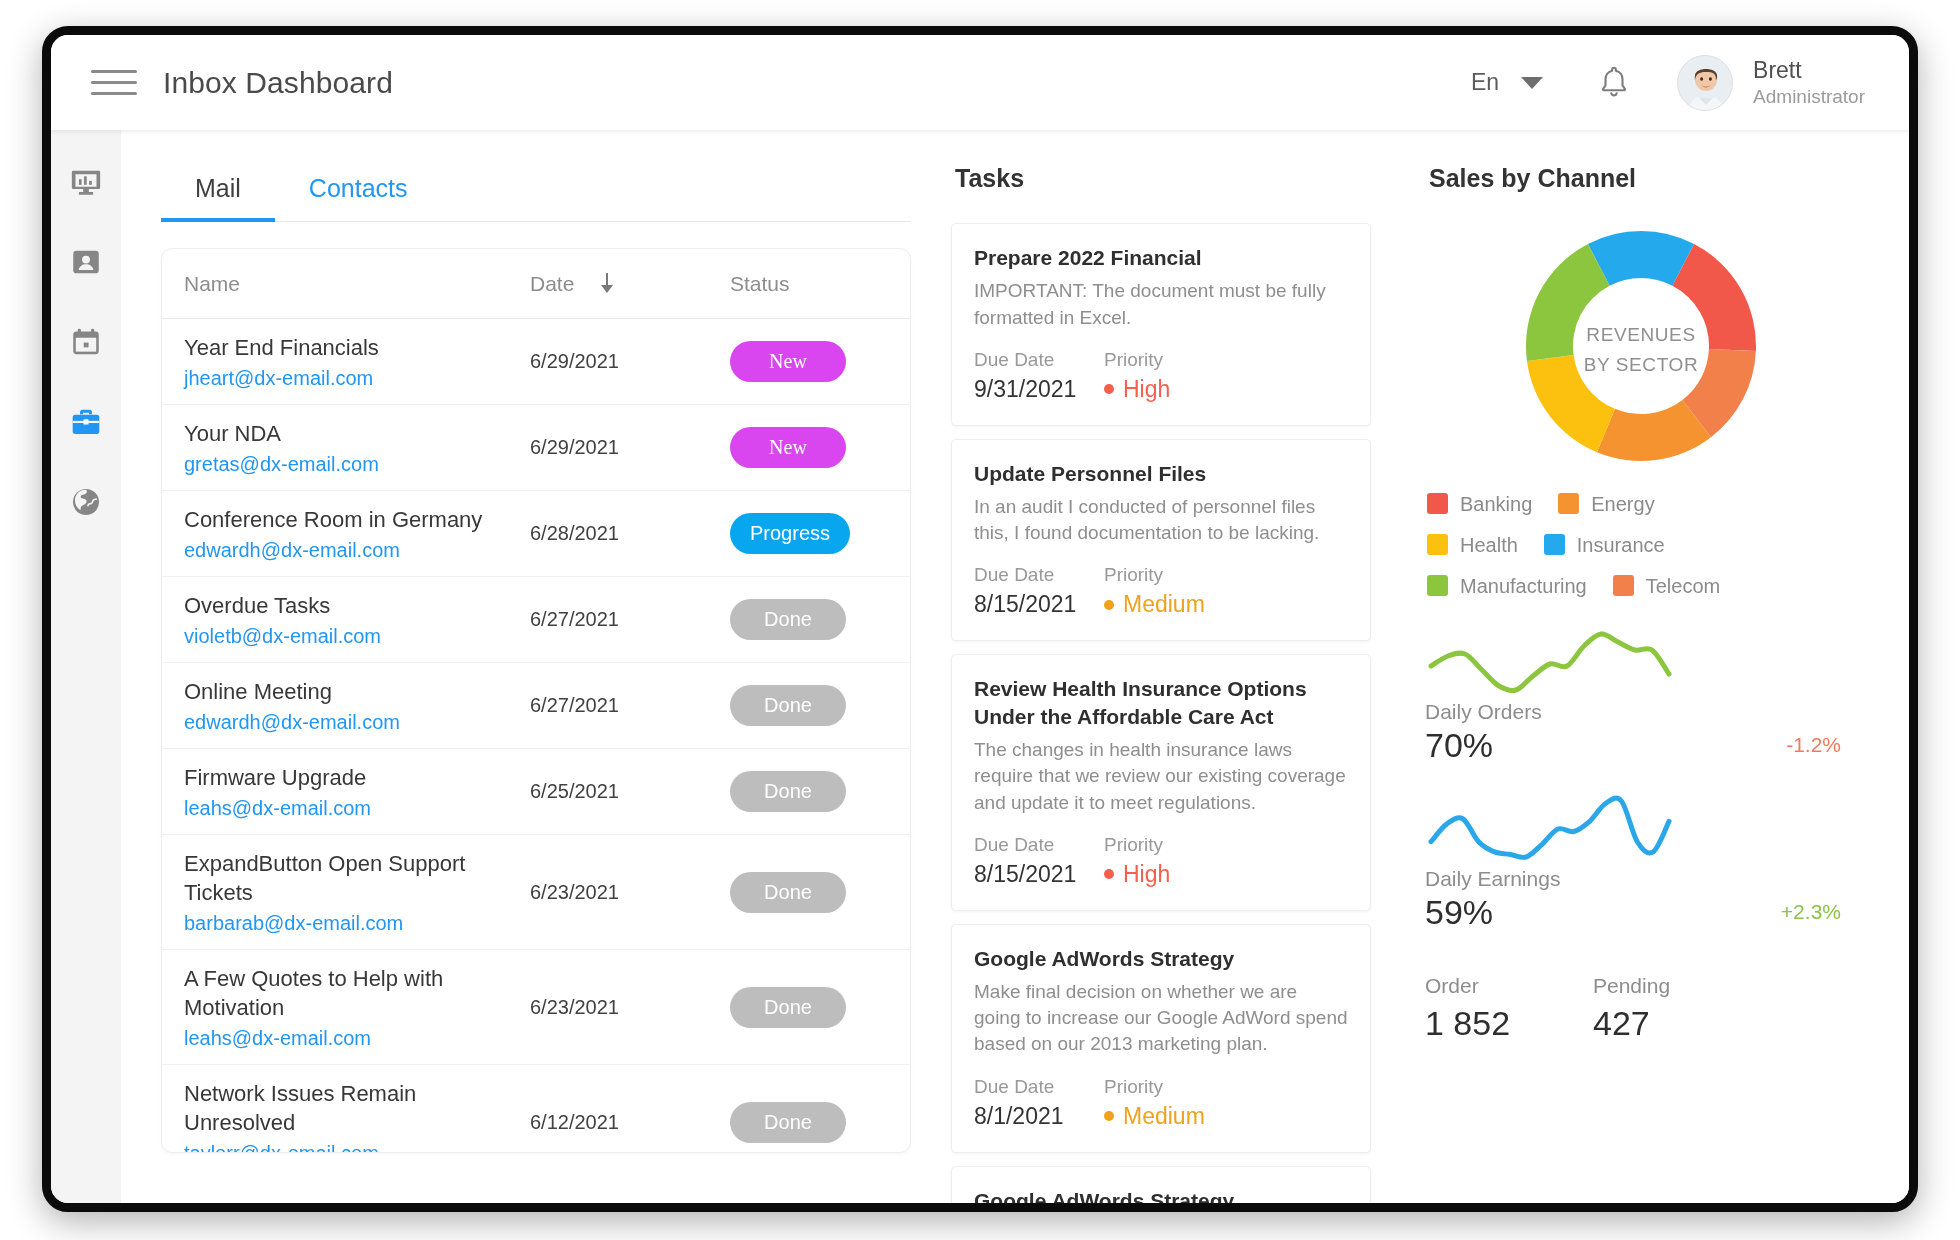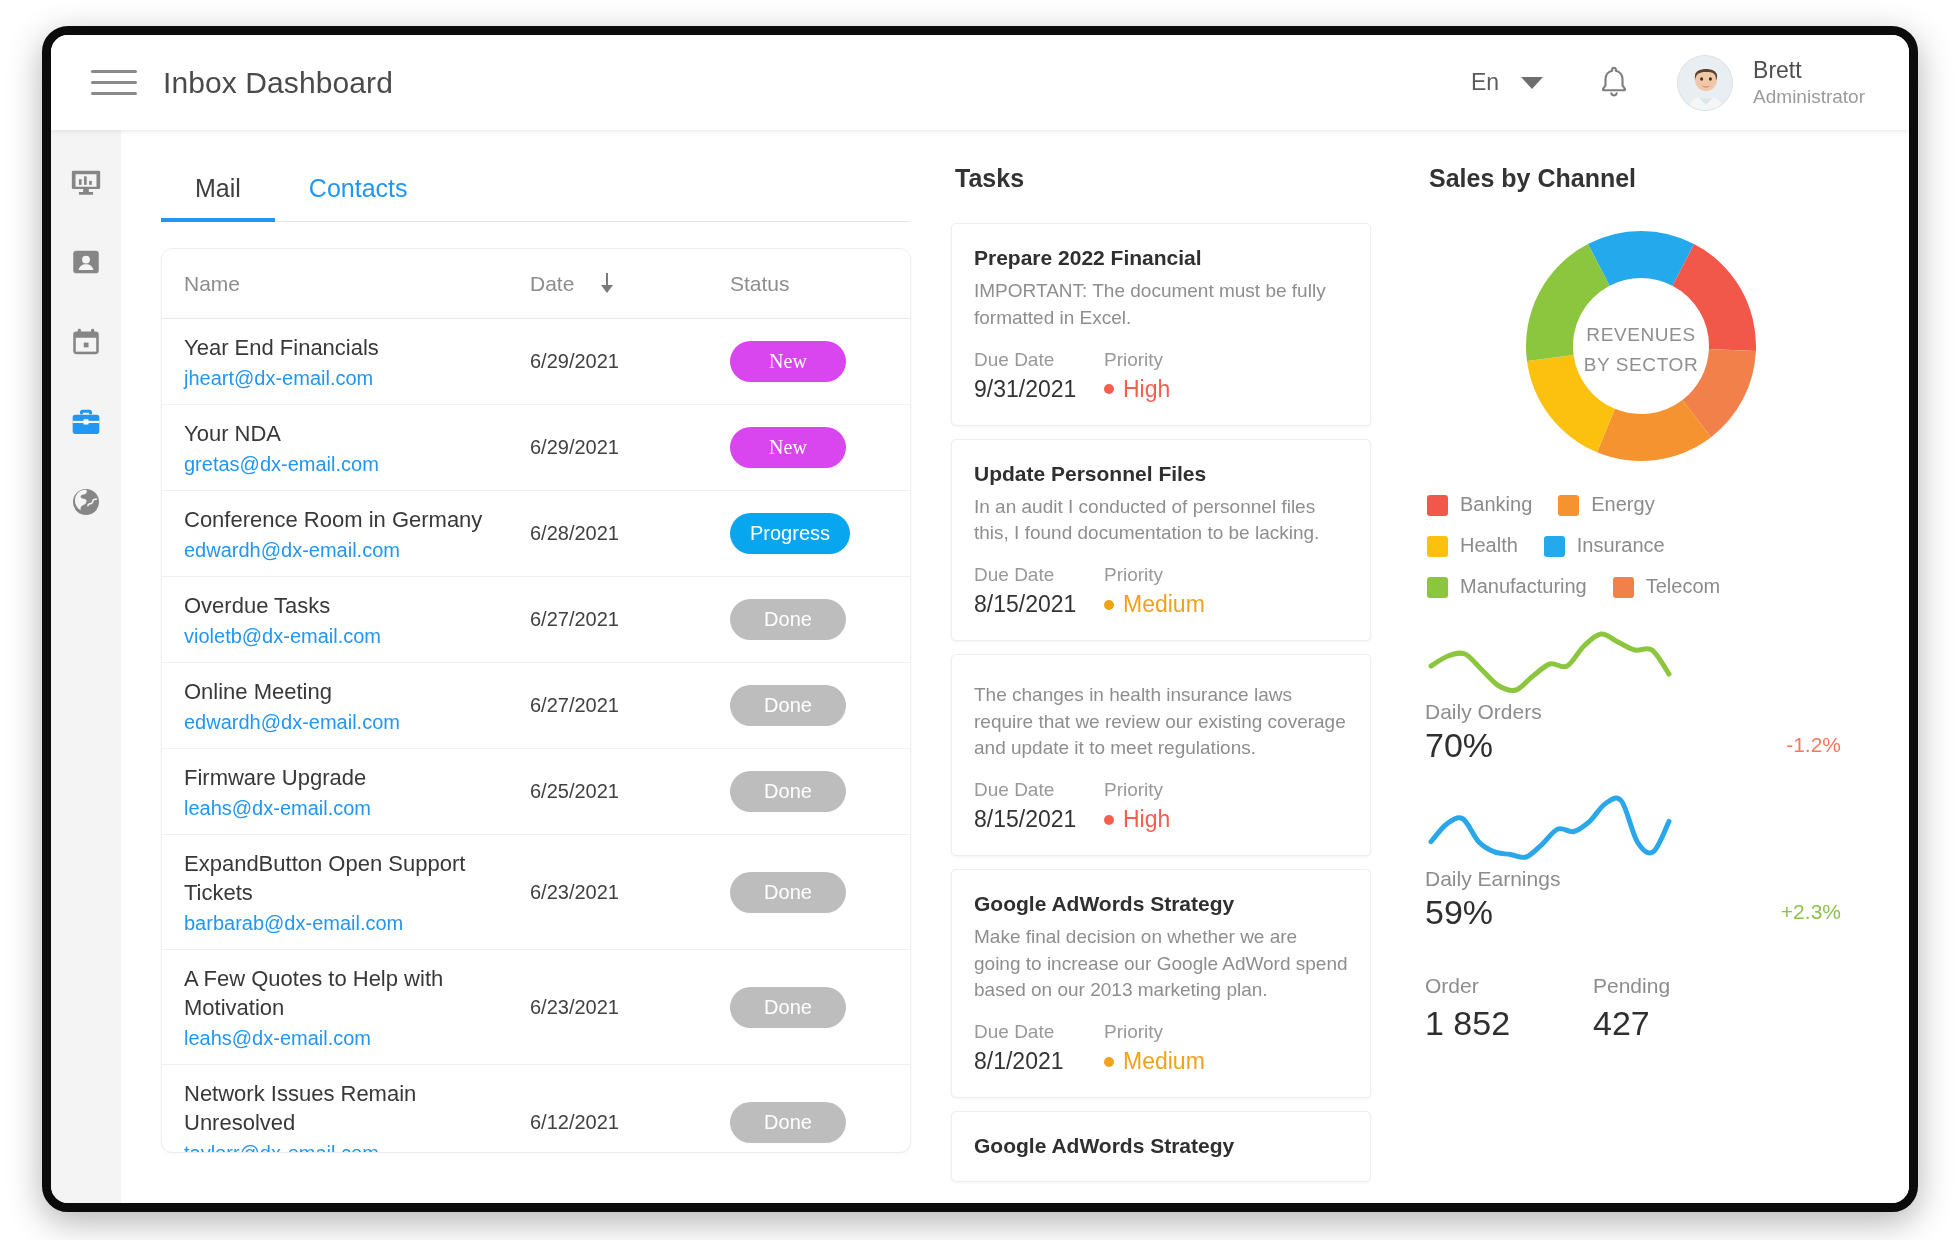--- a/index.html
+++ b/index.html
@@ -245,21 +245,21 @@
   }
 
   .legend {
     margin-top: 22px;
     display: flex; flex-wrap: wrap;
     row-gap: 18px;
     column-gap: 0;
     padding-left: 2px;
     max-width: 330px;
   }
-  .legend-item { display: flex; align-items: flex-end; gap: 12px; margin-right: 26px; }
+  .legend-item { display: flex; align-items: flex-start; gap: 12px; margin-right: 26px; }
   .legend-swatch { width: 21px; height: 21px; border-radius: 3px; flex: none; }
   .legend-label { font-size: 20px; color: #8b8b8b; white-space: nowrap; }
 
   .kpi { margin-top: 30px; }
   .kpi-spark { height: 68px; }
   .kpi-row { display: flex; align-items: flex-end; margin-top: 4px; }
   .kpi-left { flex: 1 1 auto; }
   .kpi-label { font-size: 21px; color: #8d8d8d; }
   .kpi-value { font-size: 34px; color: #2e2e2e; margin-top: 2px; }
   .kpi-delta { font-size: 21px; padding-bottom: 8px; padding-right: 16px; }
@@ -487,20 +487,21 @@
                 <div class="meta-block">
                   <span class="meta-label">Priority</span>
                   <span class="meta-value pri pri-medium">
                     <i class="pri-dot"></i>
                     <b style="font-weight:normal">Medium</b>
                   </span>
                 </div>
               </div>
             </div>
             <div class="task-card">
+              <div class="task-title">Review Health Insurance Options Under the Affordable Care Act</div>
               <div class="task-desc">The changes in health insurance laws require that we review our existing coverage and update it to meet regulations.</div>
               <div class="task-meta">
                 <div class="meta-block due">
                   <span class="meta-label">Due Date</span>
                   <span class="meta-value">8/15/2021</span>
                 </div>
                 <div class="meta-block">
                   <span class="meta-label">Priority</span>
                   <span class="meta-value pri pri-high">
                     <i class="pri-dot"></i>

